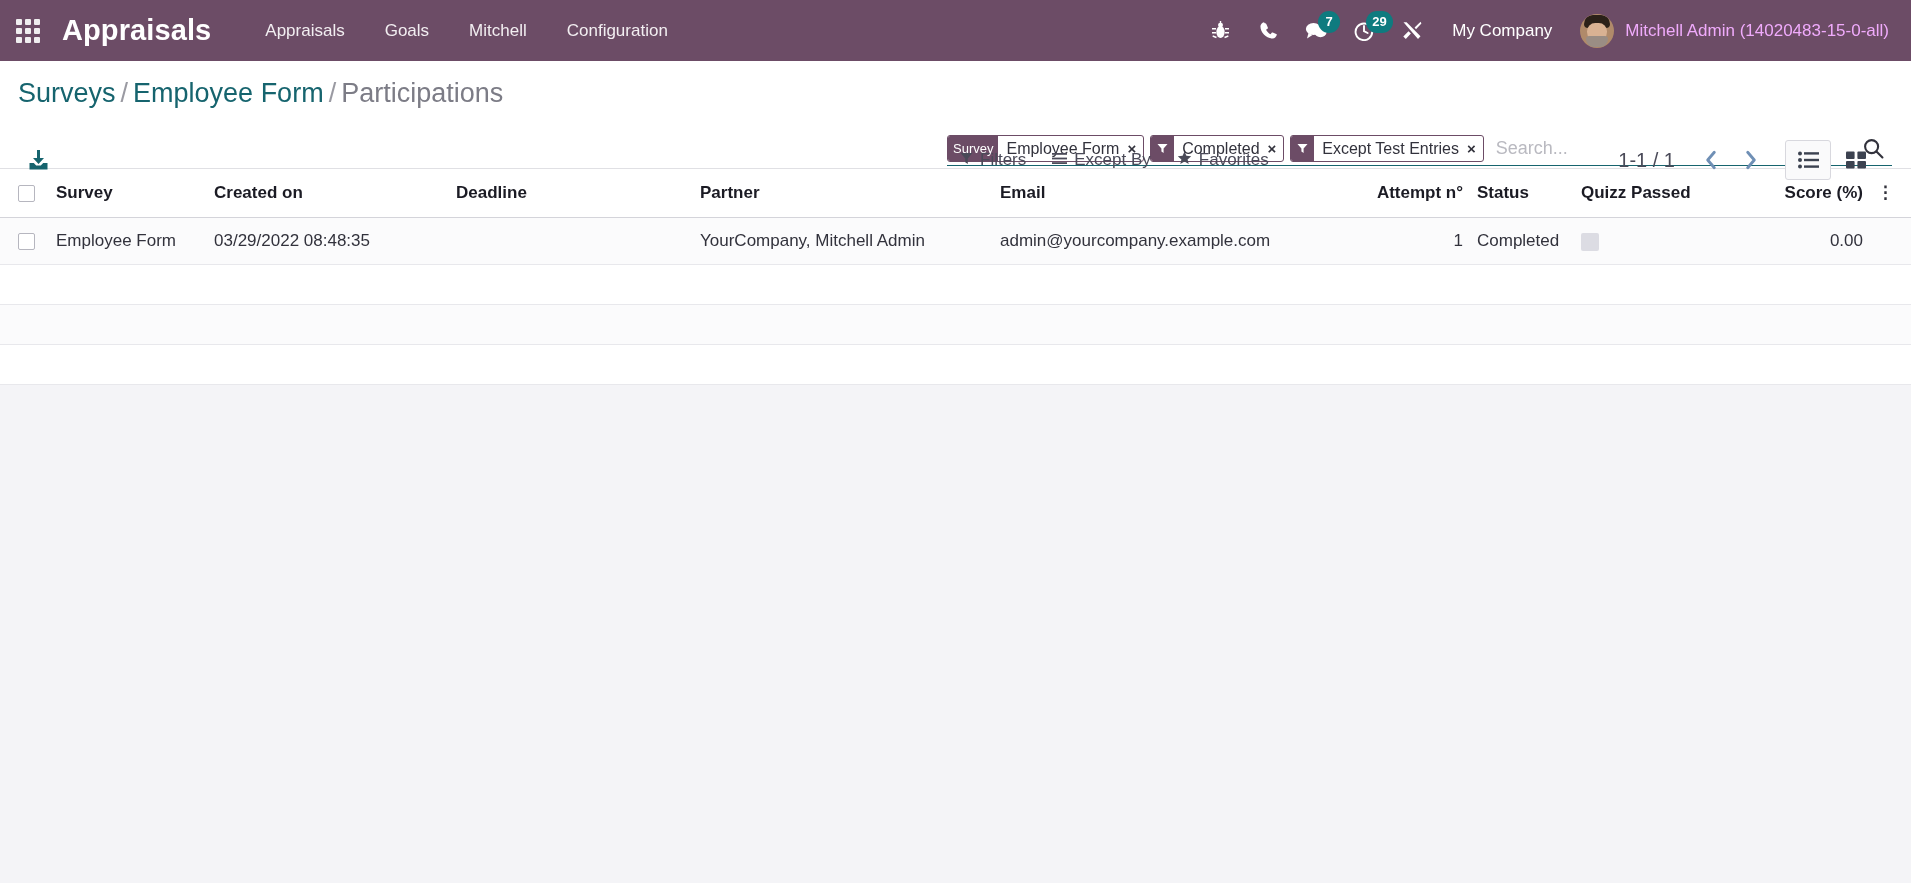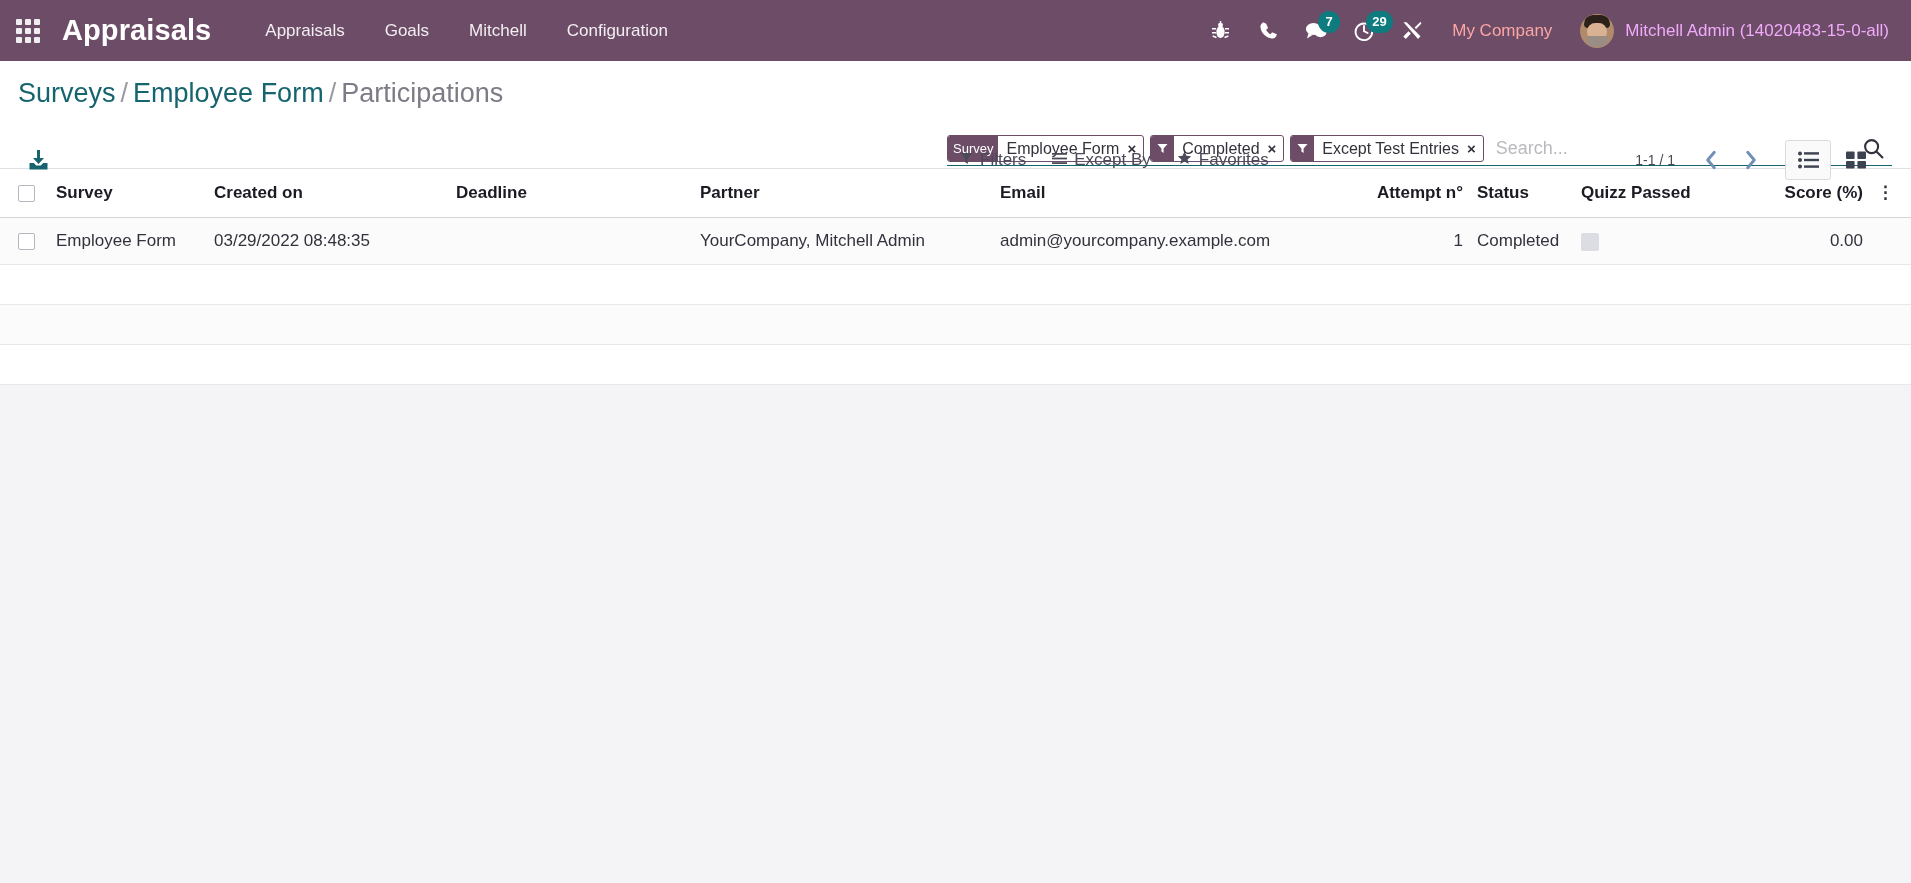--- a/index.html
+++ b/index.html
@@ -75,21 +75,21 @@
     border-radius: 11px;
     font-size: 13px;
     font-weight: bold;
     line-height: 1;
     padding: 4px 6px 5px;
     min-width: 22px;
     text-align: center;
   }
   .company-name {
     font-size: 17px;
-    color: #fca5a5;
+    color: #ffffff;
     padding: 8px 16px;
     cursor: pointer;
     white-space: nowrap;
   }
   .user-menu {
     display: flex; align-items: center;
     gap: 11px;
     padding: 4px 8px 4px 12px;
     cursor: pointer;
     white-space: nowrap;
@@ -242,21 +242,21 @@
     margin-left: auto;
     display: flex;
     align-items: center;
     gap: 0;
   }
   .pager {
     display: flex; align-items: center; gap: 0;
     margin-right: 14px;
   }
   .pager-value {
-    font-size: 14px;
+    font-size: 20px;
     color: #4a4a58;
     margin-right: 16px;
     white-space: nowrap;
     cursor: pointer;
   }
   .pager-btn {
     width: 40px; height: 34px;
     display: flex; align-items: center; justify-content: center;
     cursor: pointer;
     color: #6f8fb5;

